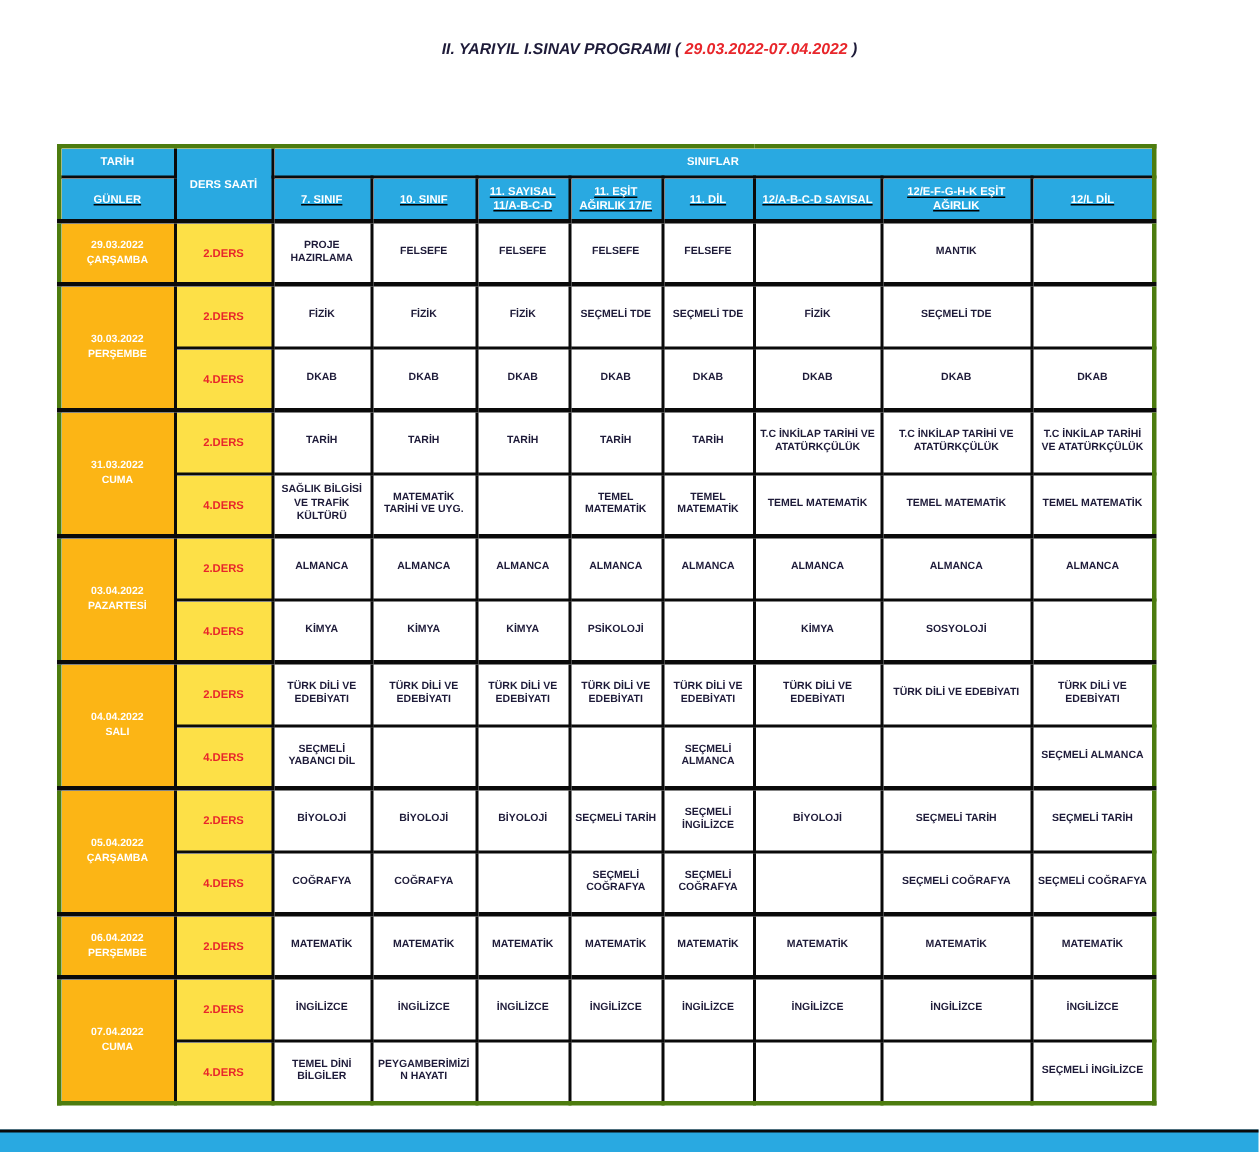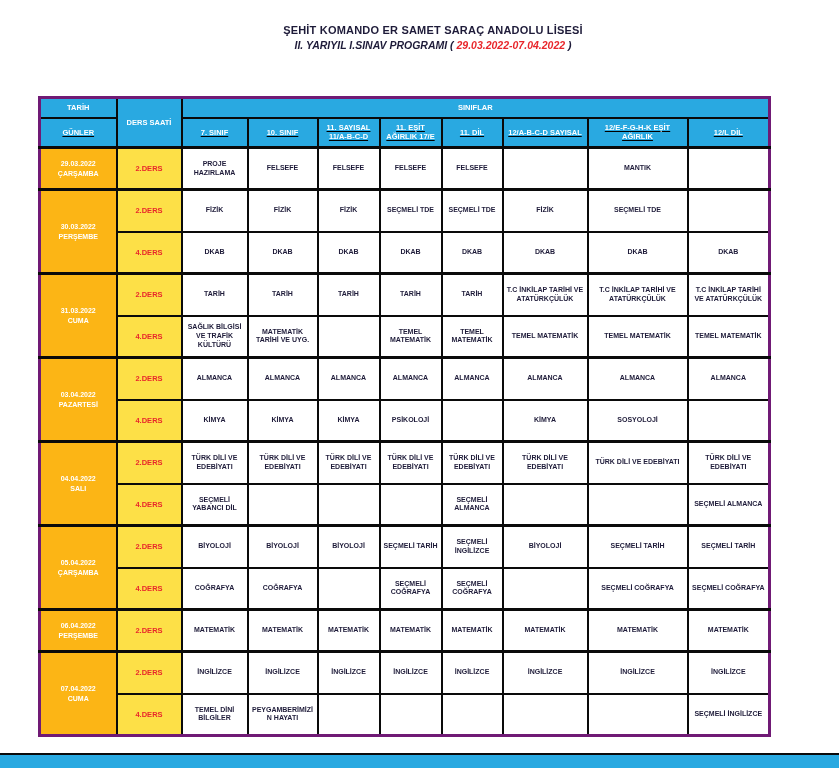--- a/index.html
+++ b/index.html
@@ -13,21 +13,21 @@
     position:absolute; top:24px; left:38px; width:790px;
     text-align:center; color:#1e1b39; font-weight:bold;
   }
   .title-line1 { font-size:11px; letter-spacing:0.2px; }
   .title-line2 { font-size:10.5px; margin-top:3px;font-style:italic; }
   .title-line2 .dates { color:#e8262b; }
 
   table.schedule {
     position:absolute; left:38px; top:96px; width:730px;
     border-collapse:collapse; table-layout:fixed;
-    border:3px solid #701a75;
+    border:3px solid #4d7c0f;
   }
   .schedule th, .schedule td {
     border:2px solid #0a0a0a; padding:1px 3px;
     text-align:center; vertical-align:middle;
     overflow:hidden; word-wrap:break-word;
   }
   .schedule thead th {
     background:#29a9e1; color:#ffffff; font-weight:bold; font-size:7.5px;
     line-height:1.2;
   }
@@ -53,21 +53,20 @@
     position:absolute; left:0; bottom:0; width:839px; height:13px;
     background:#29a9e1; border-top:2px solid #0a0a0a;
   }
 </style>
 </head>
 <body>
 
 <div class="page">
 
   <div class="title-block">
-    <div class="title-line1">ŞEHİT KOMANDO ER SAMET SARAÇ ANADOLU LİSESİ</div>
     <div class="title-line2"><span>II. YARIYIL I.SINAV PROGRAMI ( </span><span class="dates">29.03.2022-07.04.2022</span><span> )</span></div>
   </div>
 
   <table class="schedule">
     <colgroup>
       <col style="width:77px">
         <col style="width:65px">
         <col style="width:66px">
       <col style="width:70px">
         <col style="width:62px">

